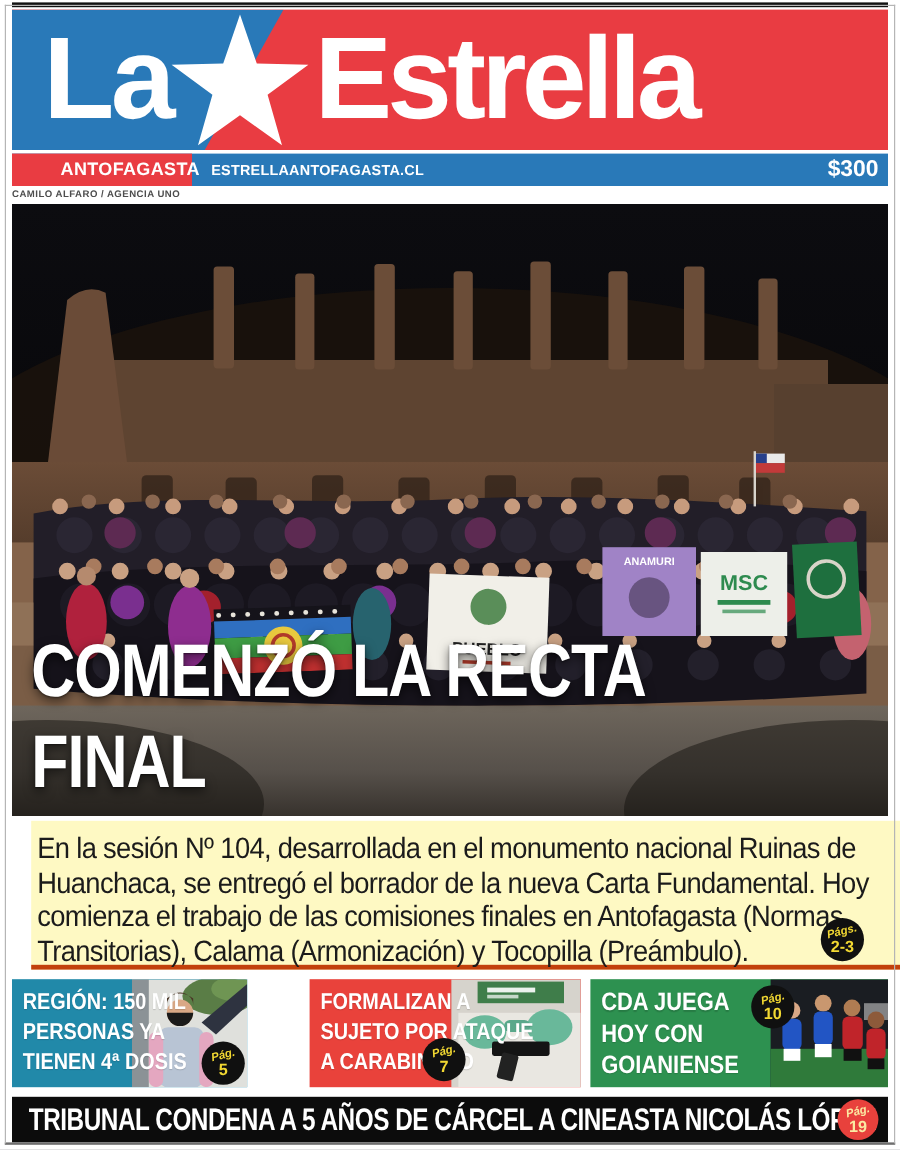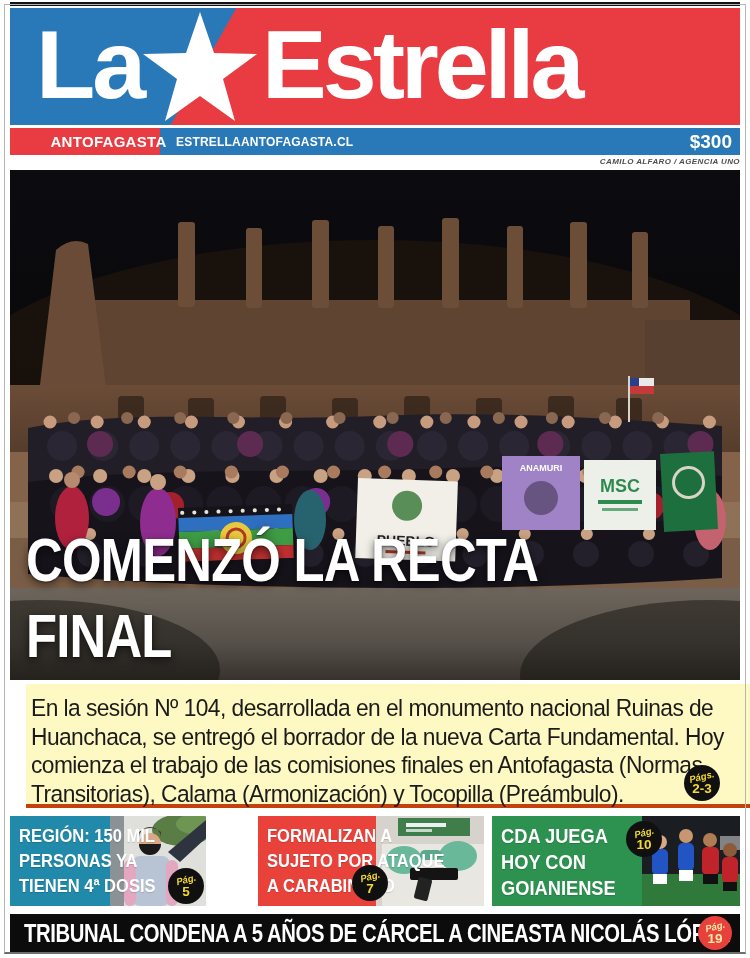--- a/index.html
+++ b/index.html
@@ -19,21 +19,21 @@
   .star-svg { position:absolute; left:0; top:0; }
 
   
   .infobar { position:absolute; left:10px; top:128px; width:730px; height:27px; background:#2979b8; display:flex; align-items:center; color:#fff; }
   .edition { width:150px; height:27px; background:#e93c42; display:flex; align-items:center; justify-content:center; font-weight:bold; font-size:15px; letter-spacing:.3px;padding-left:47px; }
   .website { margin-left:16px; font-weight:bold; font-size:12px; letter-spacing:.2px; }
   .spacer { flex:1; }
   .dateline { font-weight:bold; font-size:12.5px; letter-spacing:.1px; }
   .price { margin:0 8px 0 14px; font-weight:bold; font-size:19px; }
 
-  .credit { position:absolute; left:10px; top:157px; width:730px; text-align:right; font-size:8px; color:#4d4d4d; font-weight:bold; letter-spacing:.4px;font-style:italic; }
+  .credit { position:absolute; left:10px; top:157px; width:730px; text-align:left; font-size:8px; color:#4d4d4d; font-weight:bold; letter-spacing:.4px; }
 
   
   .photo { position:absolute; left:10px; top:170px; width:730px; height:510px; background:#050507; overflow:hidden; }
   .headline { position:absolute; left:16px; top:352px; color:#fff; font-weight:bold; font-size:62px; line-height:76px; letter-spacing:-1px; white-space:pre; transform:scaleX(.82); transform-origin:left top; text-shadow:0 3px 10px rgba(0,0,0,.6), 0 1px 2px rgba(0,0,0,.5); }
 
   
   .deck { position:absolute; left:26px; top:684px; width:730px; height:124px; border-bottom:4px solid #c2410c; background:#fef9c3; }
   .deck-text { position:absolute; left:5px; top:10px; width:770px; font-size:24.5px; line-height:28.5px; color:#1b1b1b; letter-spacing:-0.6px; transform:scaleX(.93); transform-origin:left top; }
 
   

